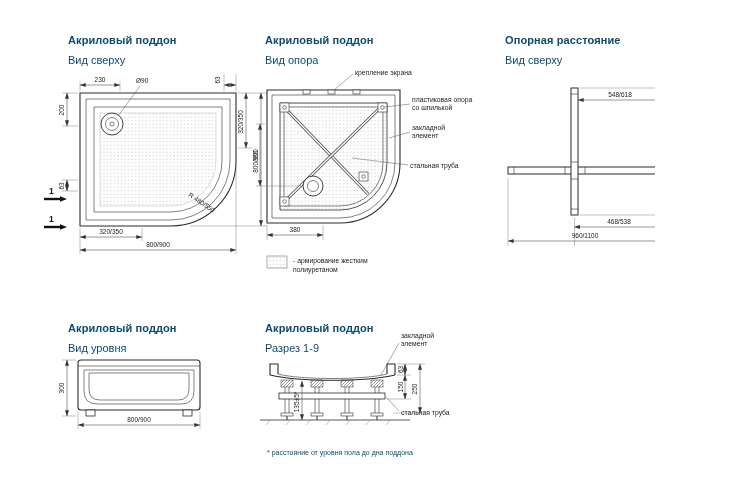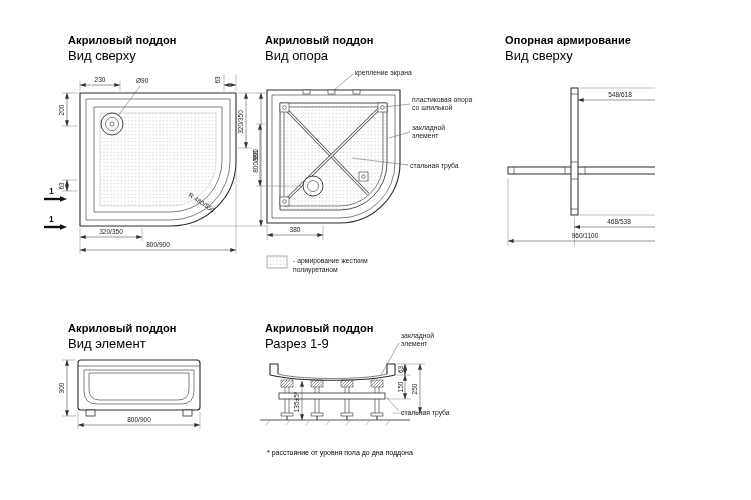--- a/index.html
+++ b/index.html
@@ -1,20 +1,20 @@
 <!DOCTYPE html>
 <html><head>
 <meta charset="utf-8">
 <style>
   *{box-sizing:border-box;margin:0;padding:0}
   body{background:#ffffff}
-  .canvas{position:relative;width:655px;height:500px;background:#fff;font-family:"Liberation Sans",sans-serif;color:#000000;overflow:hidden}
+  .canvas{position:relative;width:655px;height:500px;background:#fff;font-family:"Liberation Sans",sans-serif;color:#0c4a6e;overflow:hidden}
   .vtitle-block{position:absolute}
   .vtitle{font-size:11px;font-weight:700;letter-spacing:.1px}
-  .vsub{font-size:13px;margin-top:2px}
+  .vsub{font-size:11px;margin-top:8px}
   svg{position:absolute;overflow:visible}
   svg text{font-family:"Liberation Sans",sans-serif;fill:#1a1a1a}
   .dim{font-size:6.5px}
   .callout{font-size:6.8px}
   .secmark{font-size:8.5px;font-weight:700}
   .outline{fill:none;stroke:#2b2b2b;stroke-width:1.1}
   .thin{fill:none;stroke:#2b2b2b;stroke-width:.6}
   .dimline{stroke:#444;stroke-width:.55;fill:none}
   .extline{stroke:#777;stroke-width:.45;fill:none}
   .leader{stroke:#555;stroke-width:.5;fill:none}
@@ -43,26 +43,26 @@
 
   <div class="vtitle-block" style="left:68px;top:34px">
     <div class="vtitle">Акриловый поддон</div>
     <div class="vsub">Вид сверху</div>
   </div>
   <div class="vtitle-block" style="left:265px;top:34px">
     <div class="vtitle">Акриловый поддон</div>
     <div class="vsub">Вид опора</div>
   </div>
   <div class="vtitle-block" style="left:505px;top:34px">
-    <div class="vtitle">Опорная армирование</div>
+    <div class="vtitle">Опорная расстояние</div>
     <div class="vsub">Вид сверху</div>
   </div>
   <div class="vtitle-block" style="left:68px;top:322px">
     <div class="vtitle">Акриловый поддон</div>
-    <div class="vsub">Вид элемент</div>
+    <div class="vsub">Вид уровня</div>
   </div>
   <div class="vtitle-block" style="left:265px;top:322px">
     <div class="vtitle">Акриловый поддон</div>
     <div class="vsub">Разрез 1-9</div>
   </div>
 
   <svg style="left:40px;top:60px" width="235" height="205" viewBox="0 0 235 205">
     <g>
       <path class="outline" d="M40,33 H196 V101 A65,65 0 0 1 131,166 H40 Z"></path>
       <path class="thin" d="M46,39 H190 V101 A59,59 0 0 1 131,160 H46 Z"></path>

